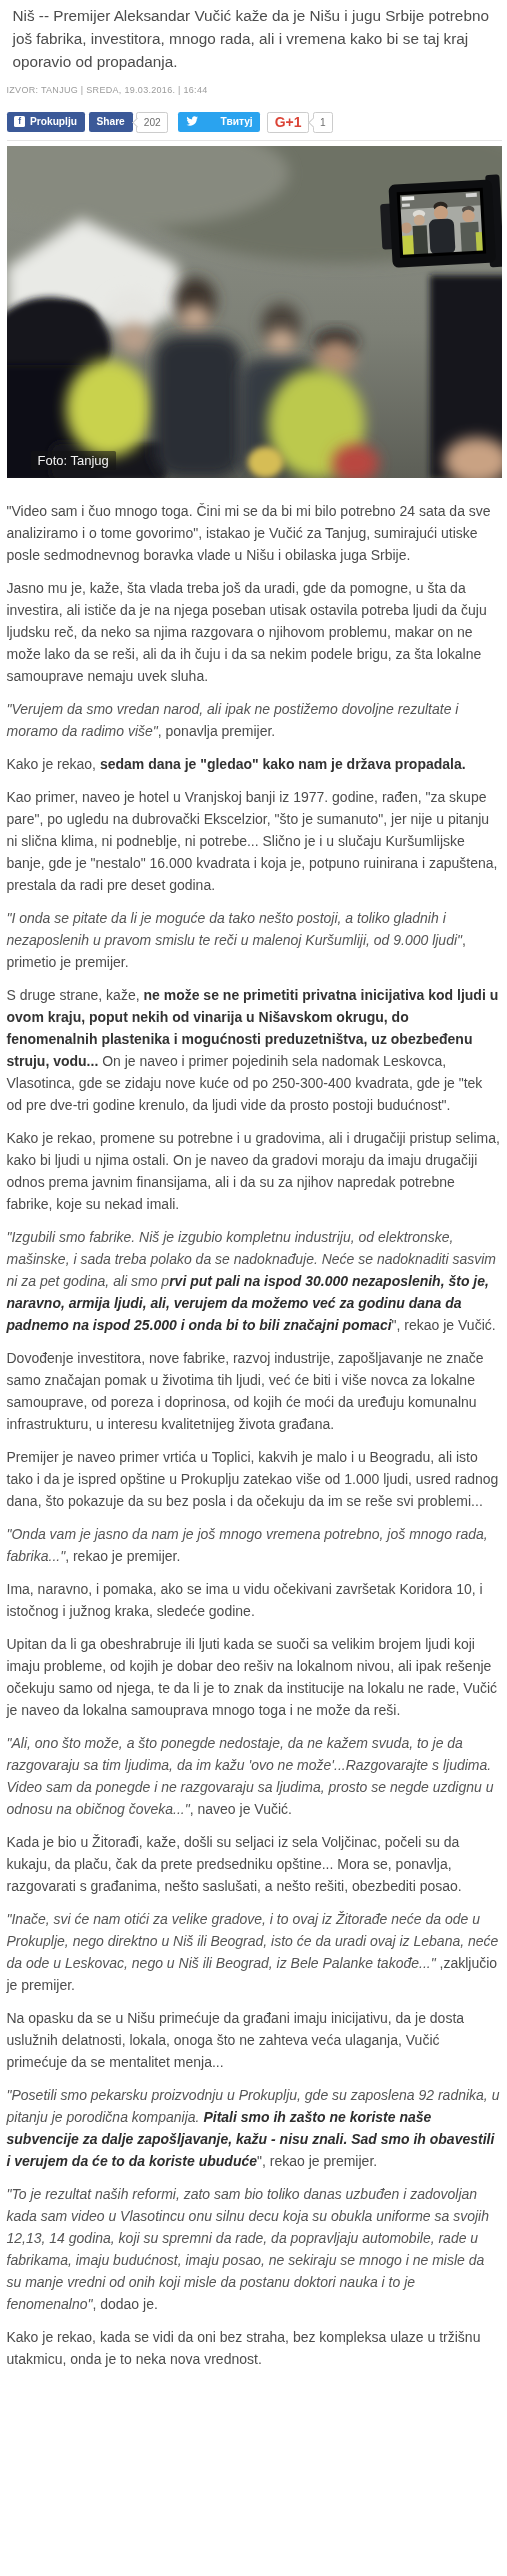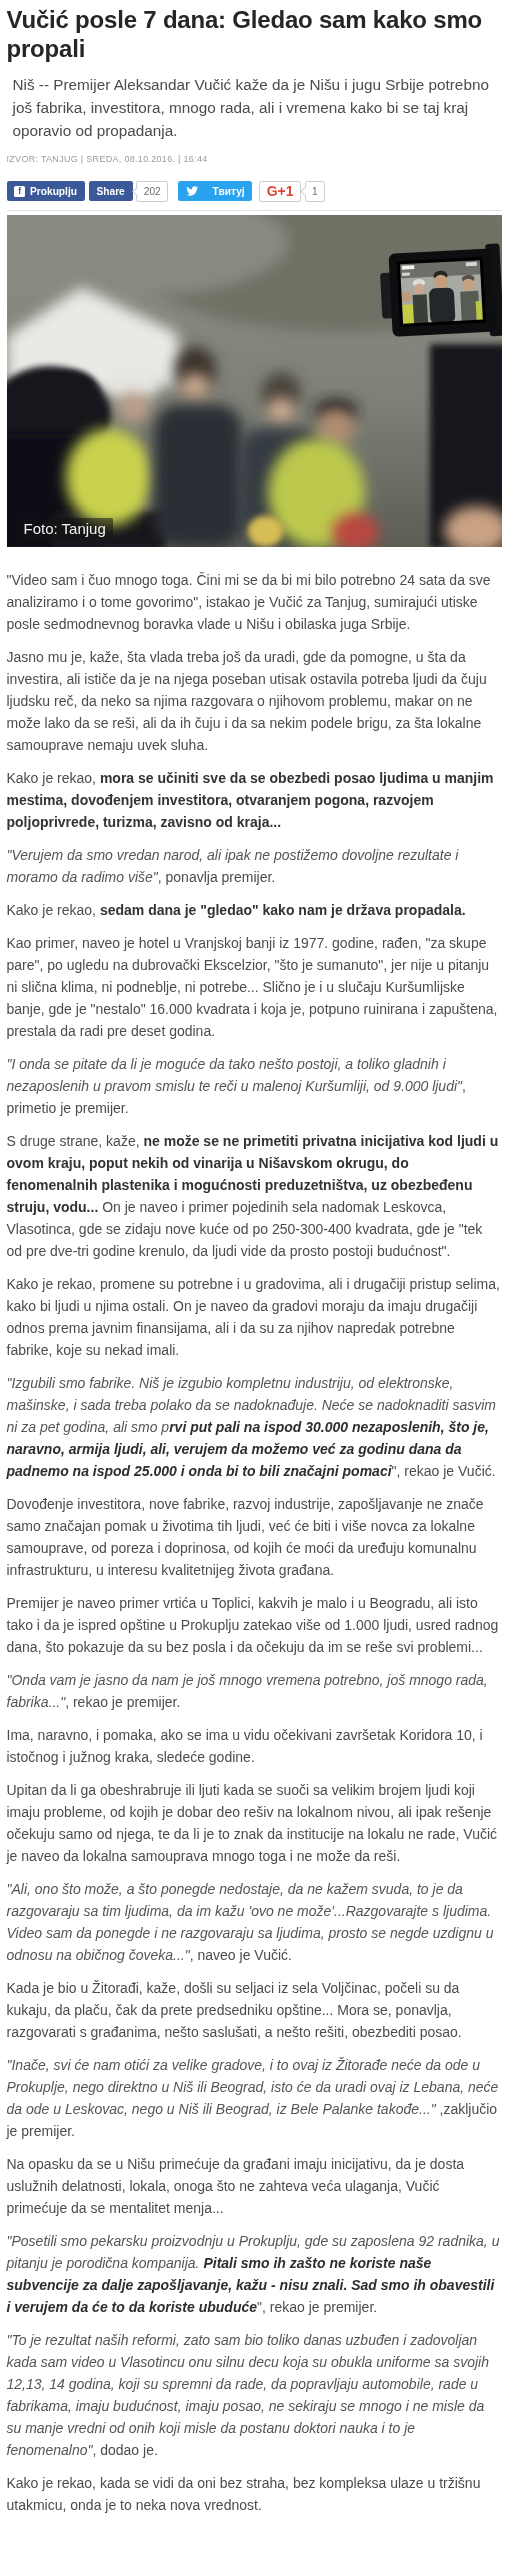--- a/index.html
+++ b/index.html
@@ -8,44 +8,43 @@
 
   .title{font-size:24px;line-height:1.18;font-weight:700;color:#262626;margin:1.6px 0 11px 0;letter-spacing:-0.2px;}
   .lead{font-size:15.3px;line-height:1.5;color:#4c4c4c;margin:0 0 11px 6px;}
   .source{font-size:9px;color:#9b9b9b;letter-spacing:0.3px;margin:0 0 17px 0;}
 
   .share-row{display:flex;align-items:center;gap:3.9px;margin:0 0 7.8px 0;}
   .btn-fb,.btn-share{display:flex;align-items:center;gap:4.7px;background:#3b5998;color:#fff;font-size:10.2px;font-weight:700;height:20.4px;padding:0 7.8px;border-radius:2.3px;cursor:pointer;}
   .fb-f{display:inline-block;background:#fff;color:#3b5998;width:11px;height:11px;line-height:11px;text-align:center;border-radius:1.6px;font-weight:700;font-size:8.6px;}
   .bubble{position:relative;height:19px;line-height:19px;padding:0 6.3px;border:0.8px solid #ccc;border-radius:2.3px;background:#fff;color:#6d6d6d;font-size:10.2px;margin-right:6.3px;}
   .bubble::before{content:"";position:absolute;left:-3.9px;top:6.3px;width:5.5px;height:5.5px;background:#fff;border-left:0.8px solid #ccc;border-bottom:0.8px solid #ccc;transform:rotate(45deg);}
-  .btn-tw{display:flex;align-items:center;gap:14px;background:#2aa3ef;color:#fff;font-size:10.2px;font-weight:700;height:20.4px;padding:0 7.8px;border-radius:2.3px;cursor:pointer;}
+  .btn-tw{display:flex;align-items:center;gap:22px;background:#2aa3ef;color:#fff;font-size:10.2px;font-weight:700;height:20.4px;padding:0 7.8px;border-radius:2.3px;cursor:pointer;}
   .btn-gp{display:flex;align-items:center;background:#fff;border:0.8px solid #ccc;color:#db4437;font-size:14px;font-weight:700;height:19px;padding:0 6.3px;border-radius:2.3px;cursor:pointer;margin-left:3.1px;}
 
   .figure{position:relative;width:495px;height:332px;margin:6.3px 0 0 0;border-top:0.8px solid #e3e3e3;padding-top:4.7px;}
   .figure svg{display:block;width:495px;height:332px;}
-  .caption{position:absolute;left:10px;bottom:7.8px;background:rgba(20,20,20,.55);color:#f2f2f2;font-size:15px;padding:2.3px 7px;border-radius:1.6px;}
+  .caption{position:absolute;left:24px;bottom:7.8px;background:rgba(20,20,20,.55);color:#f2f2f2;font-size:13px;padding:2.3px 7px;border-radius:1.6px;}
 
   .body{margin-top:22px;}
   .body p{font-size:14px;line-height:22px;margin:0 0 11px 0;color:#4c4c4c;}
   .seg-normal{}
   .seg-bold{font-weight:700;color:#333;}
   .seg-italic{font-style:italic;color:#555;}
   .seg-bold-italic{font-weight:700;font-style:italic;color:#2e2e2e;}
 </style>
 </head>
 <body>
 
 <div class="page">
 
-  <h1 class="title">Vučić posle 7 dana: Gledao sam kako smo propali</h1>
 
   <p class="lead">Niš -- Premijer Aleksandar Vučić kaže da je Nišu i jugu Srbije potrebno još fabrika, investitora, mnogo rada, ali i vremena kako bi se taj kraj oporavio od propadanja.</p>
 
-  <div class="source">IZVOR: TANJUG | SREDA, 08.10.2016. | 16:44</div>
+  <div class="source">IZVOR: TANJUG | SREDA, 19.03.2016. | 16:44</div>
 
   <div class="share-row">
     <div class="btn-fb">
       <span class="fb-f">f</span>
       <span>Prokuplju</span>
     </div>
     <div class="btn-fb">
       <span>Share</span>
     </div>
     <div class="bubble">202</div>
@@ -128,21 +127,20 @@
         </g>
         <rect x="502" y="58" width="106" height="80" fill="none" stroke="#000000" stroke-width="4"></rect>
       </g>
     </svg>
     <div class="caption">Foto: Tanjug</div>
   </div>
 
   <div class="body">
       <p><span class="seg-normal">"Video sam i čuo mnogo toga. Čini mi se da bi mi bilo potrebno 24 sata da sve analiziramo i o tome govorimo", istakao je Vučić za Tanjug, sumirajući utiske posle sedmodnevnog boravka vlade u Nišu i obilaska juga Srbije.</span></p>
       <p><span class="seg-normal">Jasno mu je, kaže, šta vlada treba još da uradi, gde da pomogne, u šta da investira, ali ističe da je na njega poseban utisak ostavila potreba ljudi da čuju ljudsku reč, da neko sa njima razgovara o njihovom problemu, makar on ne može lako da se reši, ali da ih čuju i da sa nekim podele brigu, za šta lokalne samouprave nemaju uvek sluha.</span></p>
-      <p><span class="seg-normal">Kako je rekao, </span><span class="seg-bold">mora se učiniti sve da se obezbedi posao ljudima u manjim mestima, dovođenjem investitora, otvaranjem pogona, razvojem poljoprivrede, turizma, zavisno od kraja...</span></p>
       <p><span class="seg-italic">"Verujem da smo vredan narod, ali ipak ne postižemo dovoljne rezultate i moramo da radimo više"</span><span class="seg-normal">, ponavlja premijer.</span></p>
       <p><span class="seg-normal">Kako je rekao, </span><span class="seg-bold">sedam dana je "gledao" kako nam je država propadala.</span></p>
       <p><span class="seg-normal">Kao primer, naveo je hotel u Vranjskoj banji iz 1977. godine, rađen, "za skupe pare", po ugledu na dubrovački Ekscelzior, "što je sumanuto", jer nije u pitanju ni slična klima, ni podneblje, ni potrebe... Slično je i u slučaju Kuršumlijske banje, gde je "nestalo" 16.000 kvadrata i koja je, potpuno ruinirana i zapuštena, prestala da radi pre deset godina.</span></p>
       <p><span class="seg-italic">"I onda se pitate da li je moguće da tako nešto postoji, a toliko gladnih i nezaposlenih u pravom smislu te reči u malenoj Kuršumliji, od 9.000 ljudi"</span><span class="seg-normal">, primetio je premijer.</span></p>
       <p><span class="seg-normal">S druge strane, kaže, </span><span class="seg-bold">ne može se ne primetiti privatna inicijativa kod ljudi u ovom kraju, poput nekih od vinarija u Nišavskom okrugu, do fenomenalnih plastenika i mogućnosti preduzetništva, uz obezbeđenu struju, vodu...</span><span class="seg-normal"> On je naveo i primer pojedinih sela nadomak Leskovca, Vlasotinca, gde se zidaju nove kuće od po 250-300-400 kvadrata, gde je "tek od pre dve-tri godine krenulo, da ljudi vide da prosto postoji budućnost".</span></p>
       <p><span class="seg-normal">Kako je rekao, promene su potrebne i u gradovima, ali i drugačiji pristup selima, kako bi ljudi u njima ostali. On je naveo da gradovi moraju da imaju drugačiji odnos prema javnim finansijama, ali i da su za njihov napredak potrebne fabrike, koje su nekad imali.</span></p>
       <p><span class="seg-italic">"Izgubili smo fabrike. Niš je izgubio kompletnu industriju, od elektronske, mašinske, i sada treba polako da se nadoknađuje. Neće se nadoknaditi sasvim ni za pet godina, ali smo p</span><span class="seg-bold-italic">rvi put pali na ispod 30.000 nezaposlenih, što je, naravno, armija ljudi, ali, verujem da možemo već za godinu dana da padnemo na ispod 25.000 i onda bi to bili značajni pomaci</span><span class="seg-normal">", rekao je Vučić.</span></p>
       <p><span class="seg-normal">Dovođenje investitora, nove fabrike, razvoj industrije, zapošljavanje ne znače samo značajan pomak u životima tih ljudi, već će biti i više novca za lokalne samouprave, od poreza i doprinosa, od kojih će moći da uređuju komunalnu infrastrukturu, u interesu kvalitetnijeg života građana.</span></p>
       <p><span class="seg-normal">Premijer je naveo primer vrtića u Toplici, kakvih je malo i u Beogradu, ali isto tako i da je ispred opštine u Prokuplju zatekao više od 1.000 ljudi, usred radnog dana, što pokazuje da su bez posla i da očekuju da im se reše svi problemi...</span></p>
       <p><span class="seg-italic">"Onda vam je jasno da nam je još mnogo vremena potrebno, još mnogo rada, fabrika..."</span><span class="seg-normal">, rekao je premijer.</span></p>

